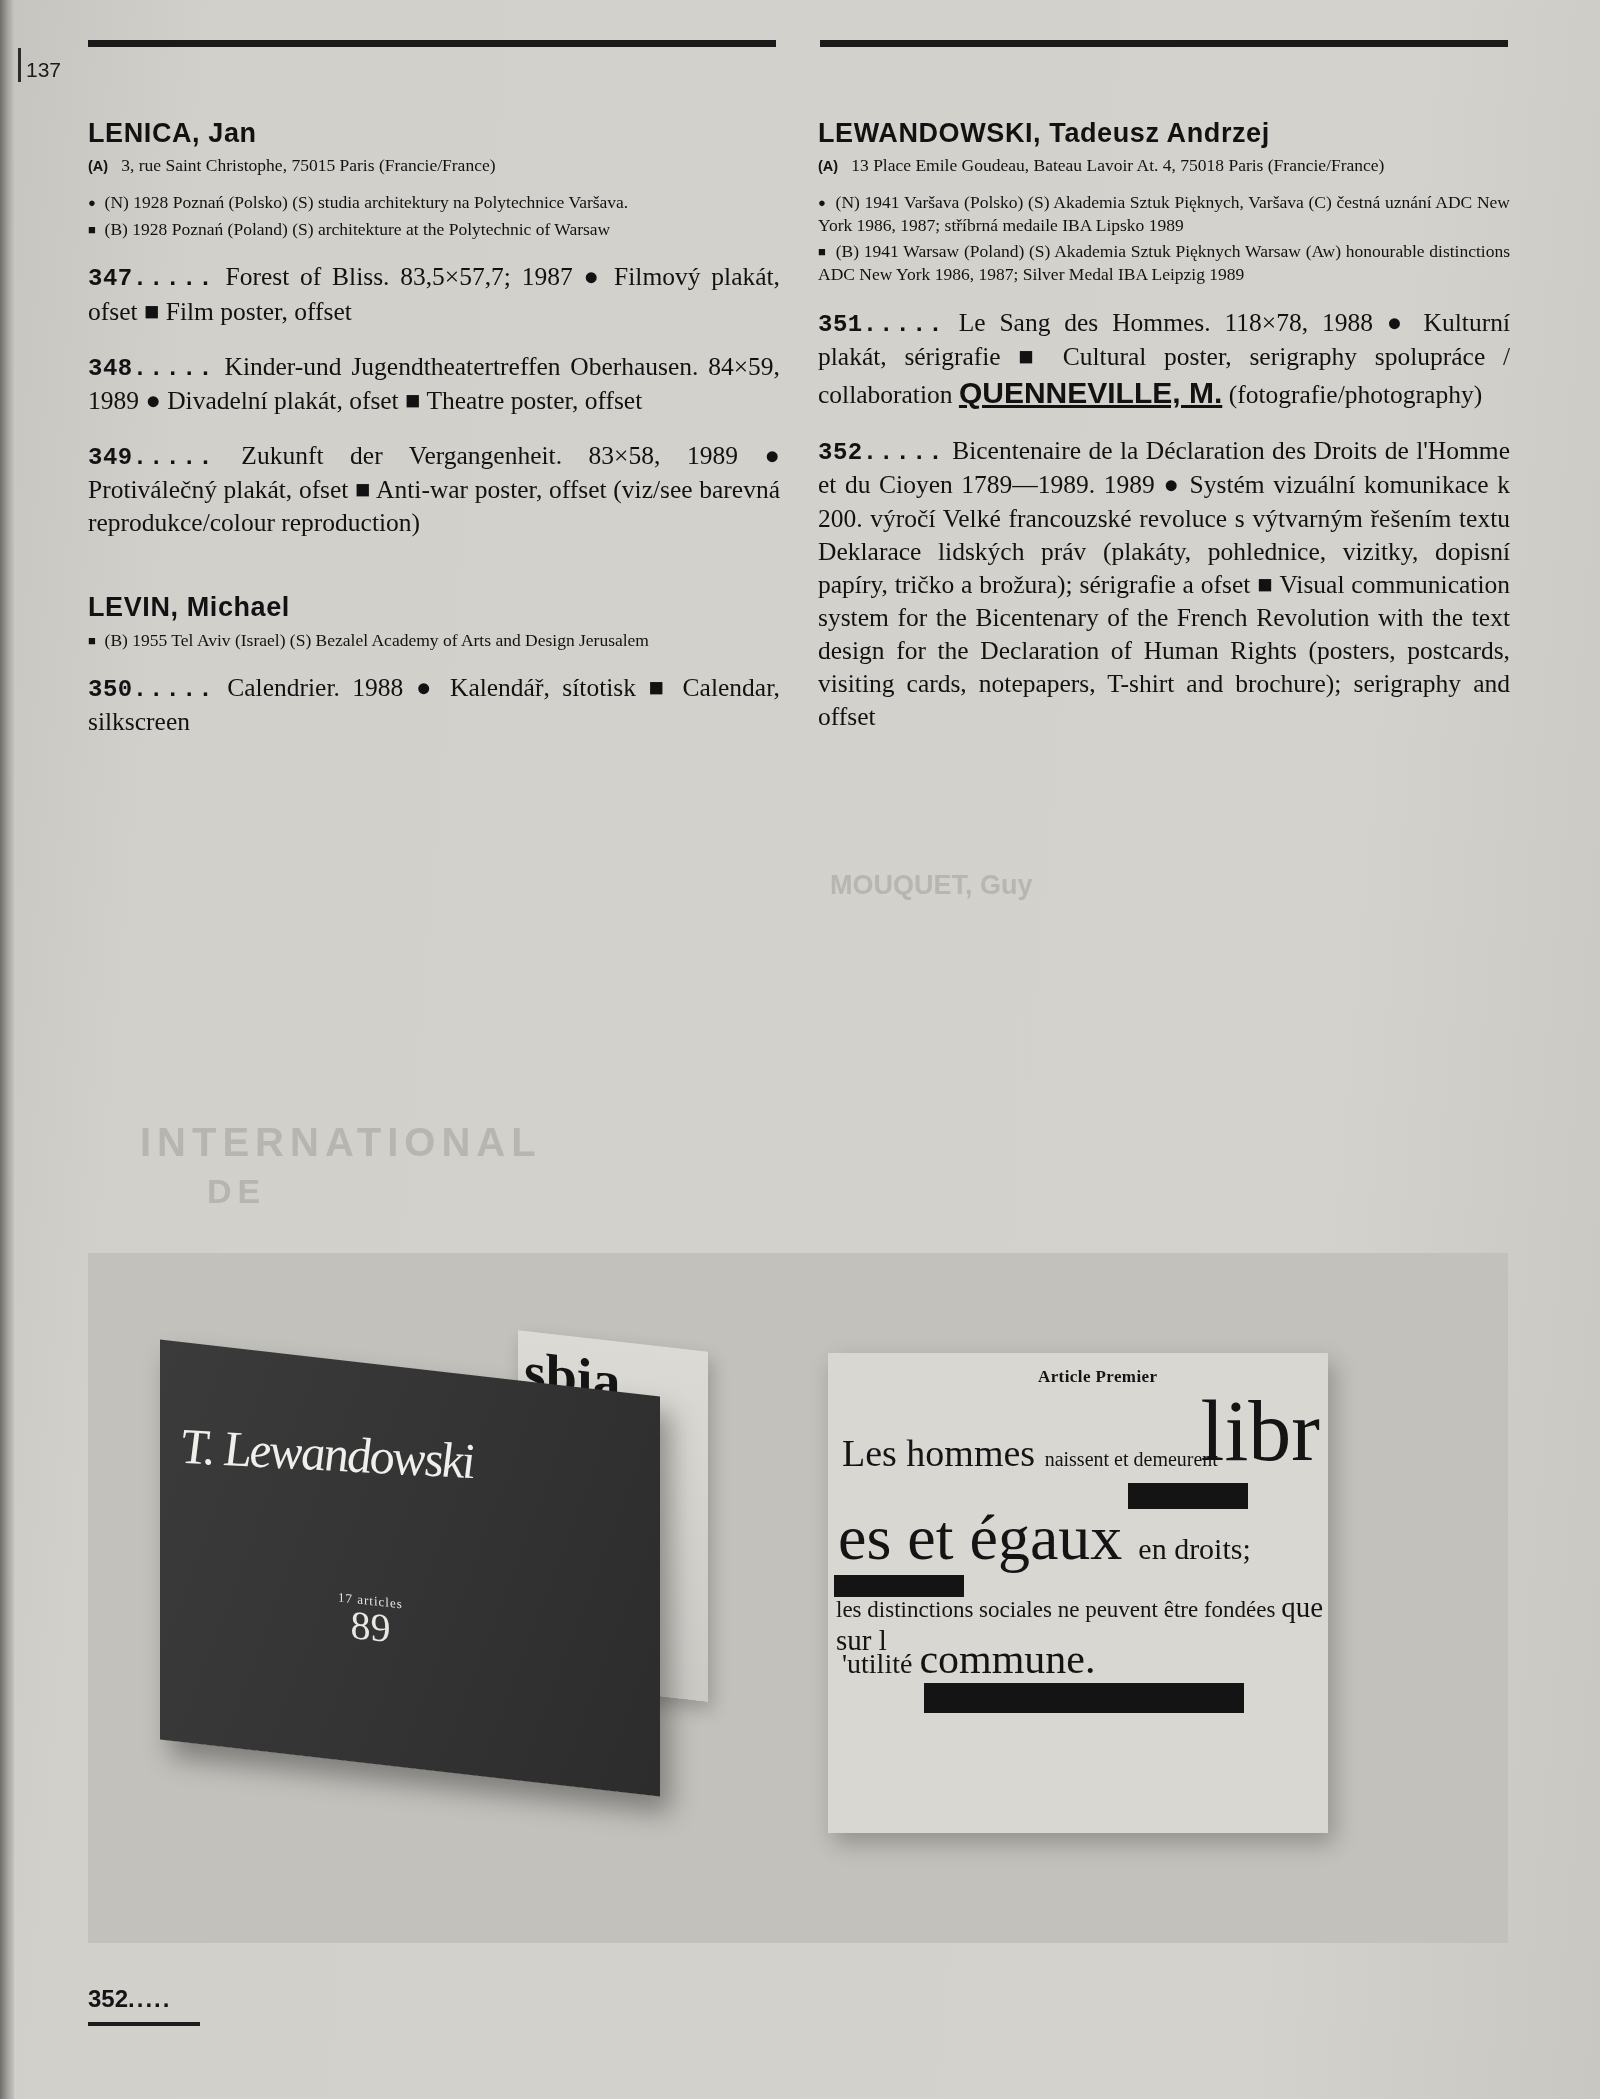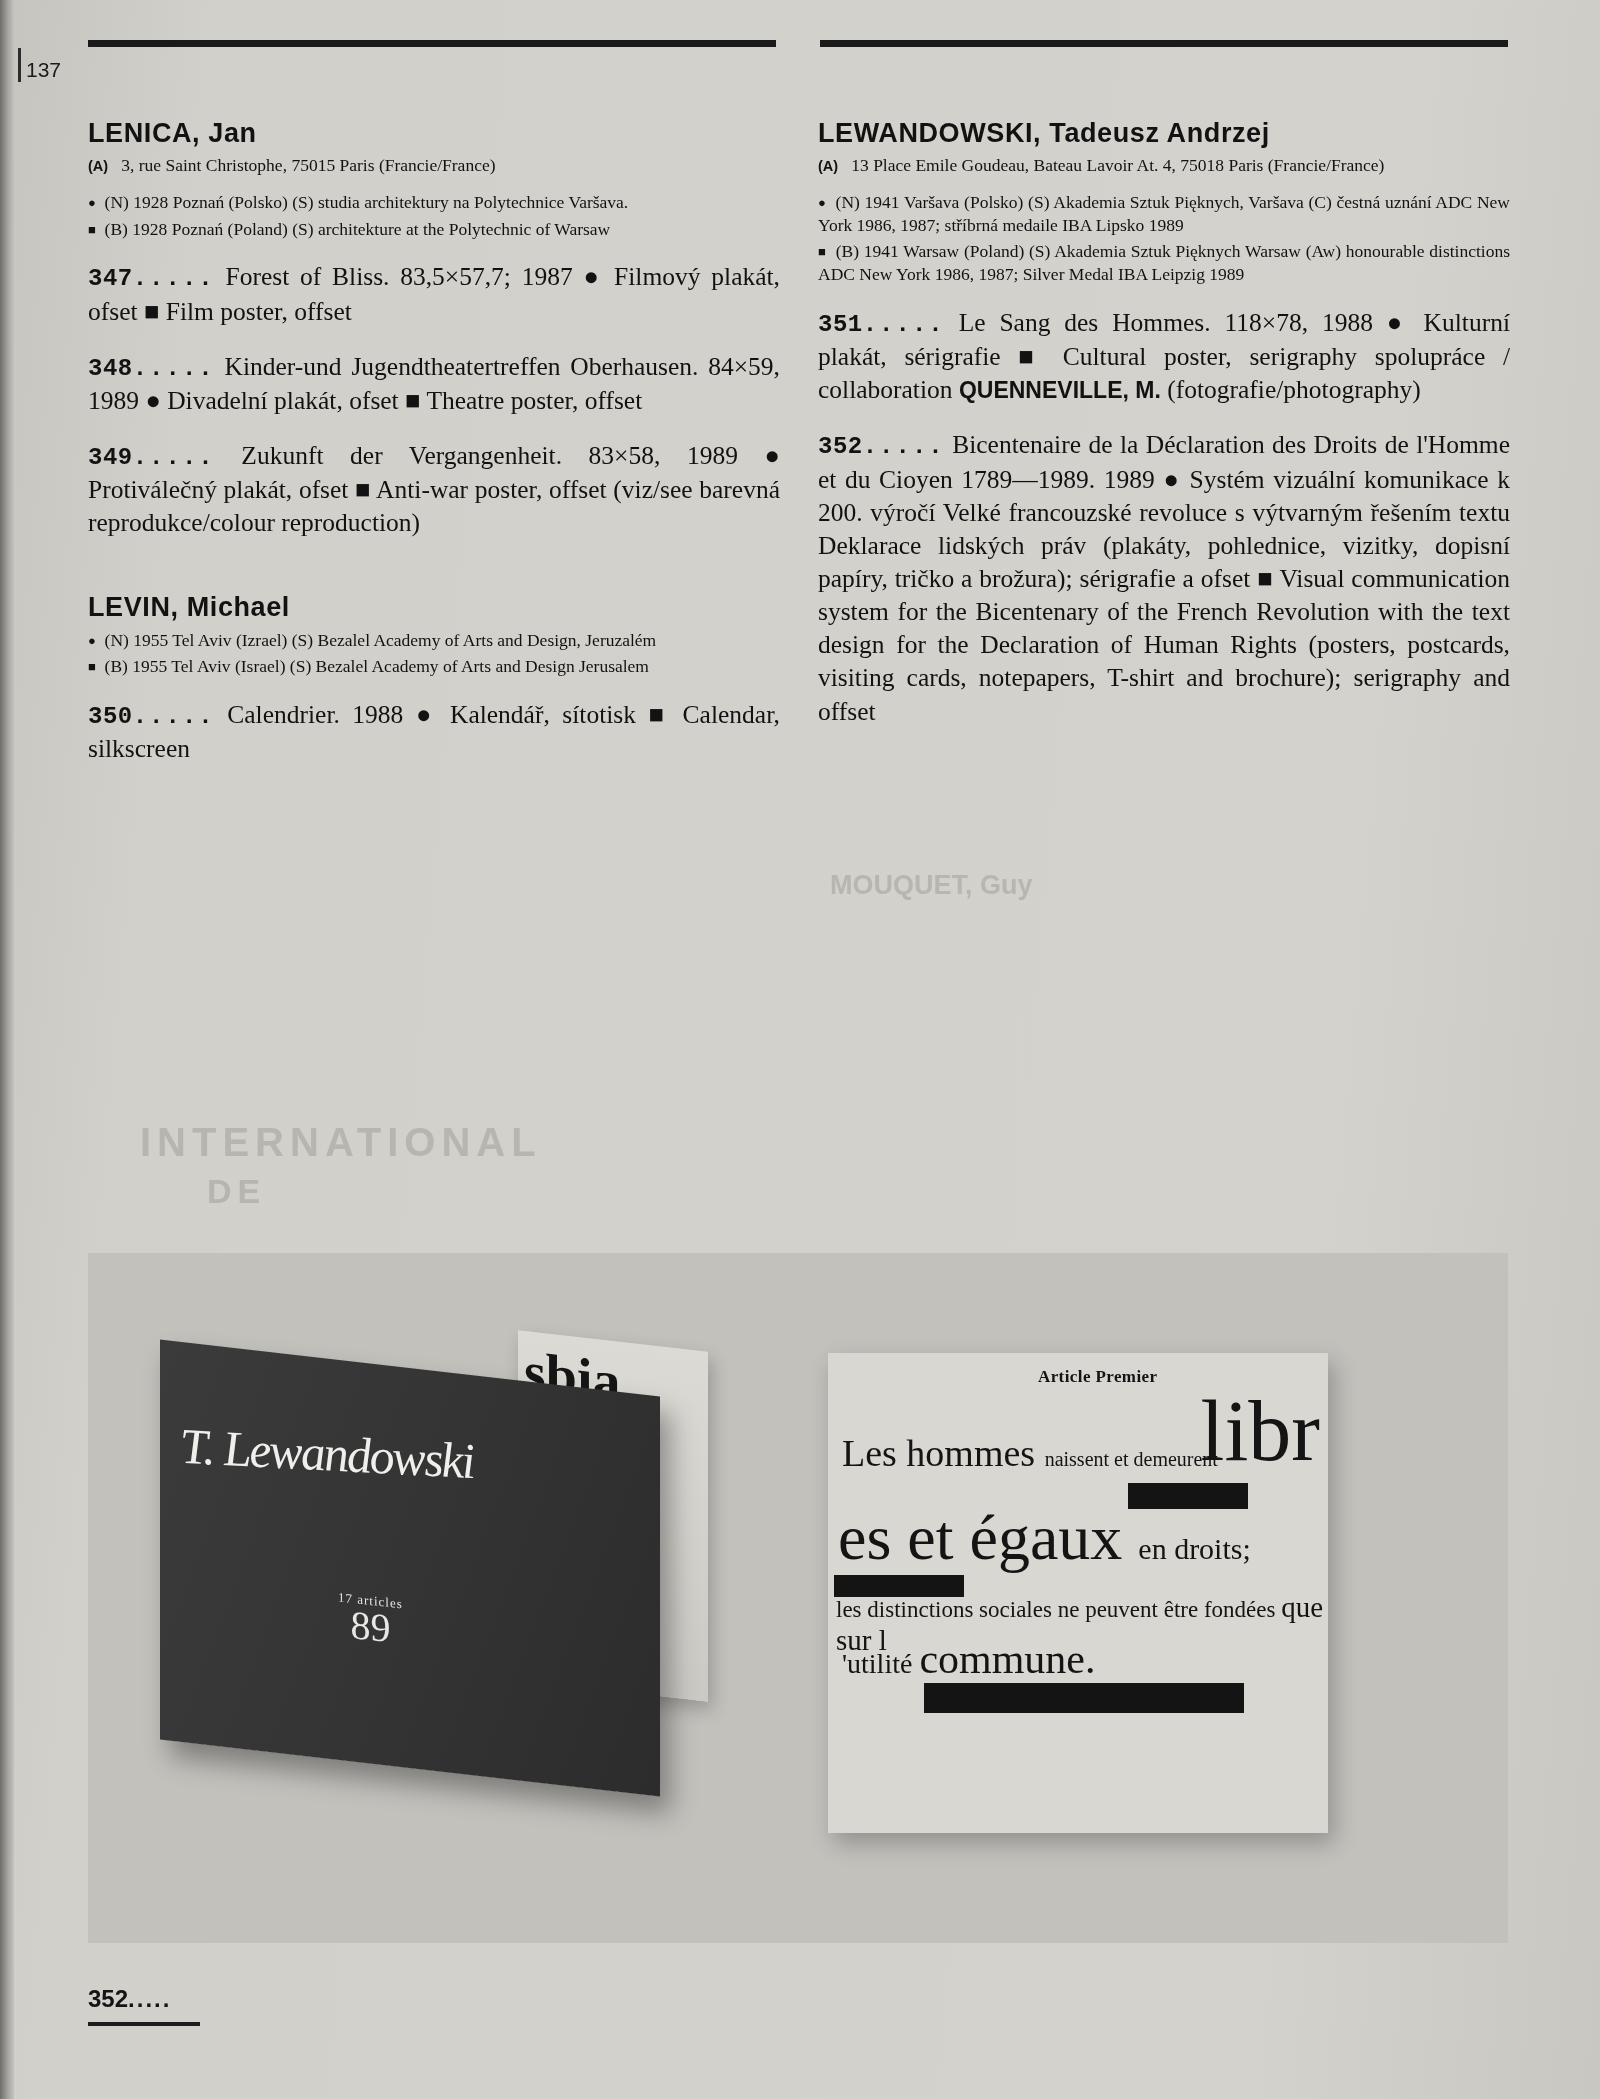--- a/index.html
+++ b/index.html
@@ -102,21 +102,22 @@
   .work .num {
     font-family: Liberation Mono, monospace;
     font-weight: bold;
     font-size: 24px;
     letter-spacing: .5px;
   }
   .work .dots { letter-spacing: 2px; }
   .work .collab {
     font-family: "Liberation Sans", sans-serif;
     font-weight: bold;
-    font-size: 23px;
+    font-size: 30px;
+    text-decoration: underline;
   }
   .spacer-name { height: 30px; }
 
   
   .ghost {
     position: absolute;
     color: rgba(120,118,112,0.30);
     font-family: "Liberation Sans", sans-serif;
     font-weight: bold;
     user-select: none;
@@ -290,23 +291,20 @@
         <span>Zukunft der Vergangenheit. 83×58, 1989  ●  Protiválečný plakát, ofset  ■  Anti-war poster, offset (viz/see barevná reprodukce/colour reproduction)</span>
       </div>
     </div>
 
     <div class="spacer-name"></div>
 
     <div>
       <div class="entry-name">LEVIN, Michael</div>
       <div class="bio-block">
         <div class="bio">
-          <span class="mark">●</span>&nbsp;&nbsp;<span>(N)  1955 Tel Aviv (Izrael)  (S)  Bezalel Academy of Arts and Design, Jeruzalém</span>
-        </div>
-        <div class="bio">
           <span class="mark">■</span>&nbsp;&nbsp;<span>(B)  1955 Tel Aviv (Israel)  (S)  Bezalel Academy of Arts and Design Jerusalem</span>
         </div>
       </div>
 
       <div class="work">
         <span class="num">350</span><span class="num dots">.....</span>
         <span>Calendrier. 1988  ●  Kalendář, sítotisk  ■  Calendar, silkscreen</span>
       </div>
     </div>
   </div>

